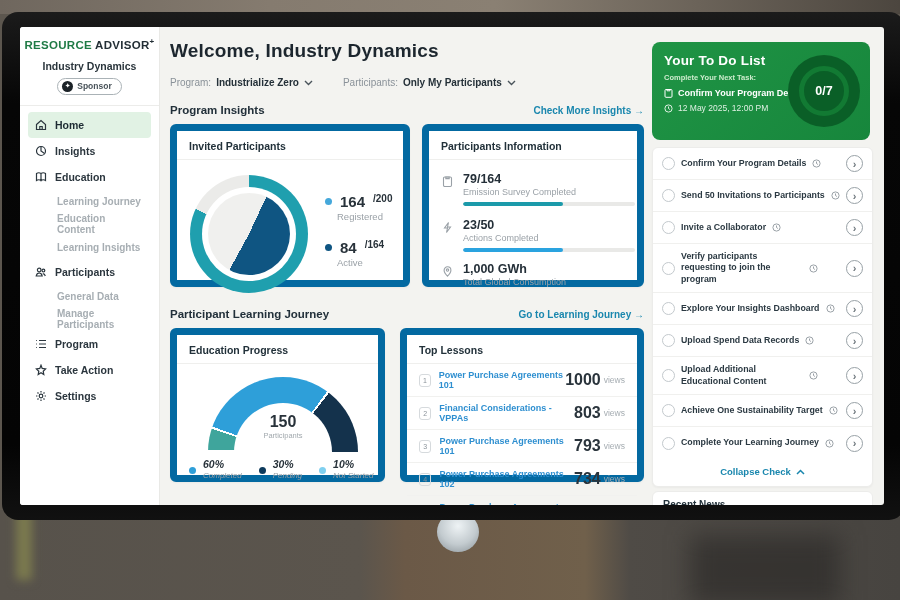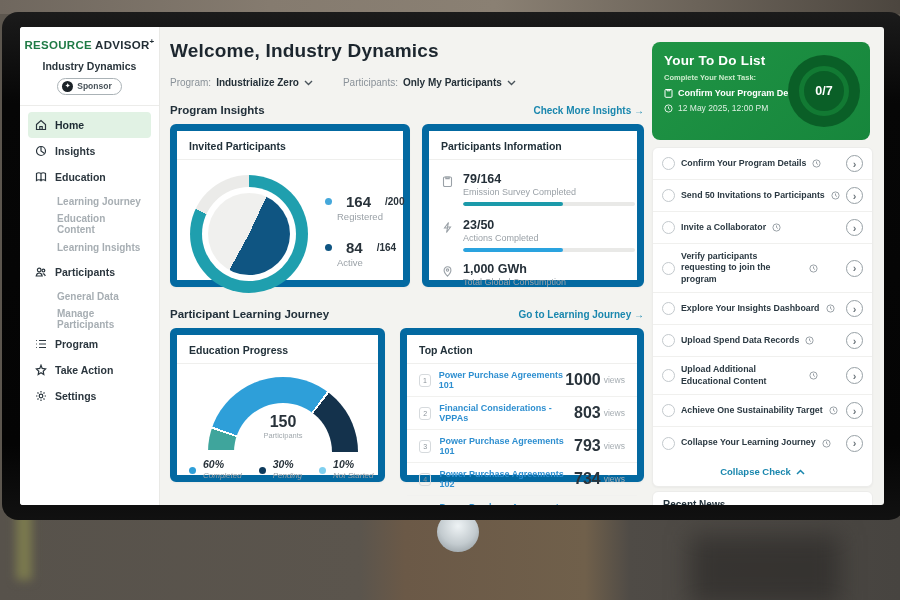--- a/index.html
+++ b/index.html
@@ -57,21 +57,21 @@
   .donut-wrap { position:absolute; left:13px; top:44px; width:118px; height:118px; }
   .ring { position:absolute; border-radius:50%; }
   .donut-outer { left:0; top:0; width:118px; height:118px; }
   .donut-outer-hole { left:12px; top:12px; width:94px; height:94px; background:#fff; }
   .donut-inner { left:18px; top:18px; width:82px; height:82px; }
   .donut-center { left:28px; top:28px; width:62px; height:62px; background:#fbfbfa; display:flex; flex-direction:column;
     align-items:center; justify-content:center; text-align:center; }
   .donut-center .v { font-size:11px; font-weight:800; color:#28323a; }
   .donut-center .l { font-size:6.5px; color:#9aa1a7; line-height:1.3; }
   .legend-entry { position:absolute; left:148px; }
-  .legend-entry .top { display:flex; align-items:center; gap:14px; }
+  .legend-entry .top { display:flex; align-items:flex-start; gap:8px; }
   .ldot { width:7px; height:7px; border-radius:50%; align-self:center; }
   .lval { font-size:15px; font-weight:800; color:#28323a; }
   .lden { font-size:10px; font-weight:700; color:#28323a; }
   .lcap { font-size:9.5px; color:#9aa1a7; margin:1px 0 0 12px; }
 
   
   .metric { position:absolute; left:12px; width:198px; }
   .metric .mi { position:absolute; left:0; top:2px; color:#9aa1a7; }
   .metric .mv { margin-left:22px; font-size:12.5px; font-weight:800; color:#242f38; }
   .metric .ml { margin-left:22px; font-size:9px; color:#9aa1a7; margin-top:1px; }
@@ -333,21 +333,21 @@
             <span class="ldot" style="background: rgb(127, 208, 240);"></span>
             <span>
                 <div class="p">10%</div>
                 <div class="c">Not Started</div>
               </span>
           </div>
         </div>
       </div>
 
       <div class="card" style="left:380px; top:301px; width:244px; height:154px;">
-        <div class="card-head">Top Action</div>
+        <div class="card-head">Top Lessons</div>
         <div>
           <div class="lesson-row">
             <span class="rank">1</span>
             <span class="ltitle">Power Purchase Agreements 101</span>
             <span class="lviews">1000</span>
               <span class="lsuffix">views</span>
           </div>
           <div class="lesson-row">
             <span class="rank">2</span>
             <span class="ltitle">Financial Considerations - VPPAs</span>
@@ -465,21 +465,21 @@
           <span class="chk"></span>
           <span class="tlab">Achieve One Sustainability Target</span>
           <svg class="tclock" width="9" height="9" viewBox="0 0 9 9" fill="none" stroke="#9aa1a7" stroke-width="1">
               <circle cx="4.5" cy="4.5" r="3.6"></circle>
               <path d="M4.5 2.5v2l1.4 1"></path>
             </svg>
           <span class="tgo">›</span>
         </div>
         <div class="todo-row" style="border-bottom:none;">
           <span class="chk"></span>
-          <span class="tlab">Collapse Your Learning Journey</span>
+          <span class="tlab">Complete Your Learning Journey</span>
           <svg class="tclock" width="9" height="9" viewBox="0 0 9 9" fill="none" stroke="#9aa1a7" stroke-width="1">
               <circle cx="4.5" cy="4.5" r="3.6"></circle>
               <path d="M4.5 2.5v2l1.4 1"></path>
             </svg>
           <span class="tgo">›</span>
         </div>
         <div class="collapse">
           <span>Collapse Check</span>
           <svg width="9" height="6" viewBox="0 0 9 6" fill="none" stroke="#1a87ae" stroke-width="1.5">
               <path d="M1 5l3.5-3.5L8 5"></path>

